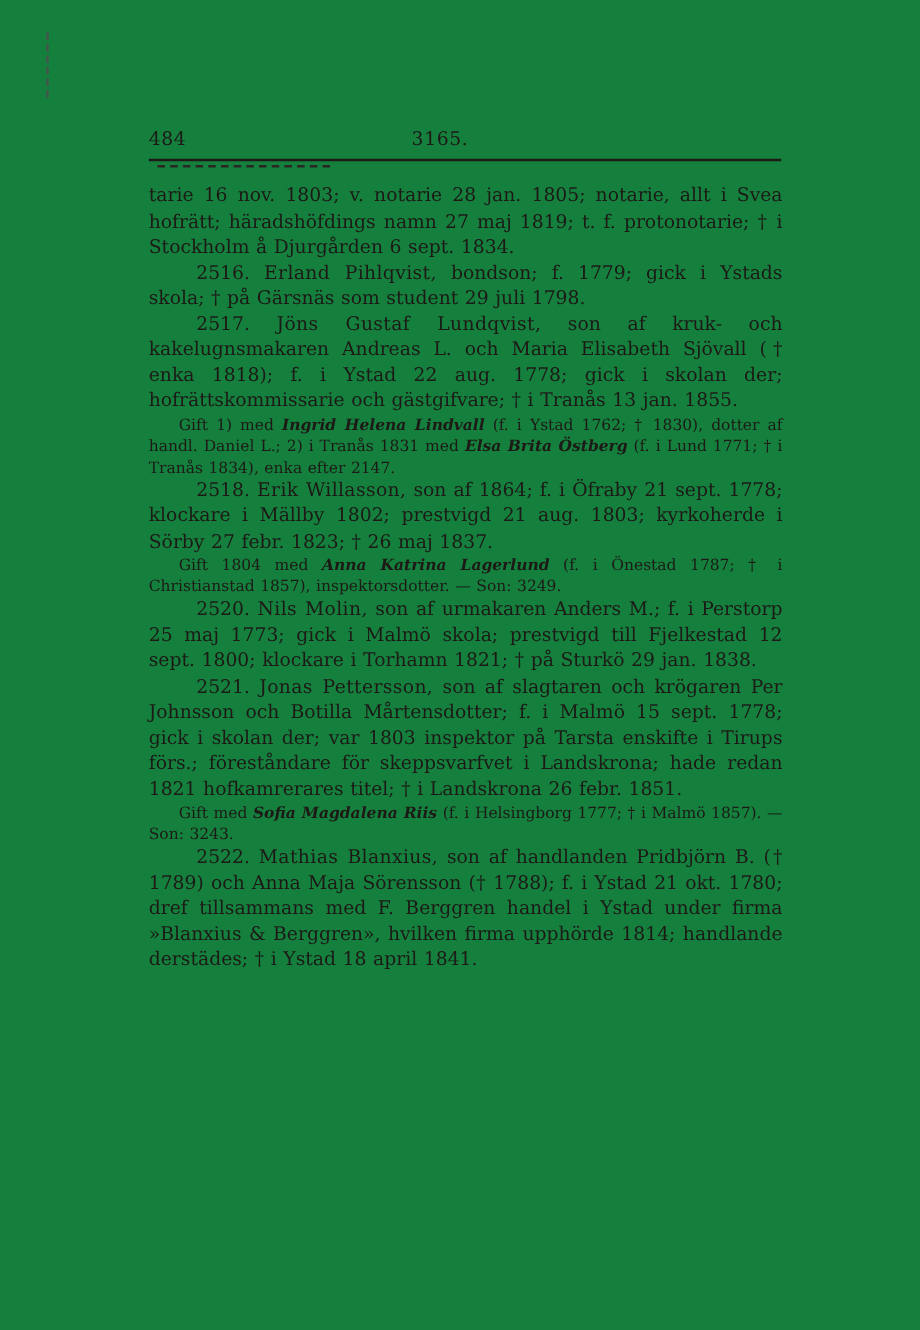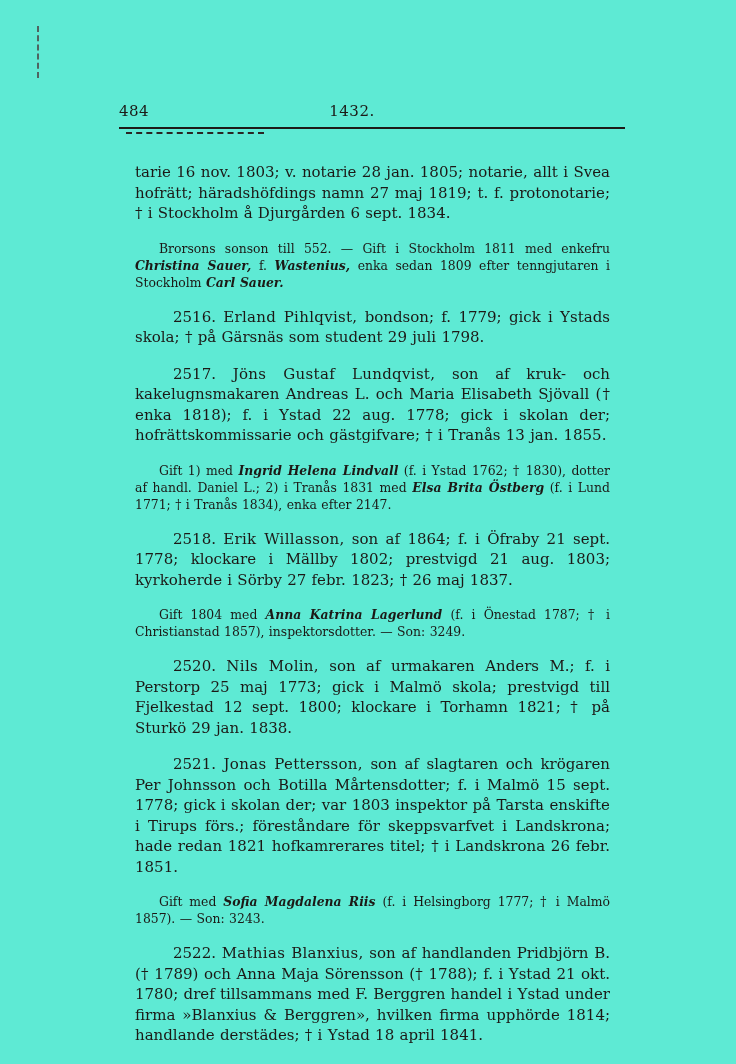--- a/index.html
+++ b/index.html
@@ -7,21 +7,21 @@
   body {
     width: 736px; height: 1064px;
     background: #fdfdfb;
     font-family: "DejaVu Serif", serif;
     color: #1c1916;
     overflow: hidden;
   }
   .page {
     position: relative;
     width: 736px; height: 1064px;
-    background: #5eead4;
+    background: #15803d;
   }
   .scan-mark {
     position: absolute;
     left: 37px; top: 26px;
     height: 52px; width: 0;
     border-left: 2px dashed #4d4d4d;
     opacity: .85;
   }
   .page-header {
     position: absolute;
@@ -46,21 +46,21 @@
     left: 126px; top: 132px;
     width: 138px; height: 0;
     border-top: 2px dashed #2a2623;
   }
   .text-block {
     position: absolute;
     left: 119px; top: 146px;
     width: 507px;
   }
   .para {
-    margin: 16px;
+    margin: 0;
     text-align: justify;
     word-spacing: .5px;
   }
   .para.continuation, .para.entry {
     font-size: 15px;
     line-height: 20.5px;
   }
   .para.continuation { text-indent: 0; }
   .para.entry { text-indent: 38px; }
   .para.note {
@@ -73,29 +73,28 @@
 </style>
 </head>
 <body>
 
 <div class="page">
 
   <div class="scan-mark"></div>
 
   <header class="page-header">
     <span class="page-number">484</span>
-    <span class="running-year">1432.</span>
+    <span class="running-year">3165.</span>
   </header>
 
   <div class="header-rule"></div>
   <div class="header-rule-frag"></div>
 
   <main class="text-block">
       <p class="para continuation"><span class="seg normal">tarie 16 nov. 1803; v. notarie 28 jan. 1805; notarie, allt i Svea hofrätt; häradshöfdings namn 27 maj 1819; t. f. protonotarie; † i Stockholm å Djurgården 6 sept. 1834.</span></p>
-      <p class="para note"><span class="seg normal">Brorsons sonson till 552. — Gift i Stockholm 1811 med enkefru </span><span class="seg bold-italic">Christina Sauer,</span><span class="seg normal"> f. </span><span class="seg bold-italic">Wastenius,</span><span class="seg normal"> enka sedan 1809 efter tenngjutaren i Stockholm </span><span class="seg bold-italic">Carl Sauer.</span></p>
       <p class="para entry"><span class="seg normal">2516. </span><span class="seg bold">Erland Pihlqvist,</span><span class="seg normal"> bondson; f. 1779; gick i Ystads skola; † på Gärsnäs som student 29 juli 1798.</span></p>
       <p class="para entry"><span class="seg normal">2517. </span><span class="seg bold">Jöns Gustaf Lundqvist,</span><span class="seg normal"> son af kruk- och kakelugnsmakaren Andreas L. och Maria Elisabeth Sjövall († enka 1818); f. i Ystad 22 aug. 1778; gick i skolan der; hofrättskommissarie och gästgifvare; † i Tranås 13 jan. 1855.</span></p>
       <p class="para note"><span class="seg normal">Gift 1) med </span><span class="seg bold-italic">Ingrid Helena Lindvall</span><span class="seg normal"> (f. i Ystad 1762; † 1830), dotter af handl. Daniel L.; 2) i Tranås 1831 med </span><span class="seg bold-italic">Elsa Brita Östberg</span><span class="seg normal"> (f. i Lund 1771; † i Tranås 1834), enka efter 2147.</span></p>
       <p class="para entry"><span class="seg normal">2518. </span><span class="seg bold">Erik Willasson,</span><span class="seg normal"> son af 1864; f. i Öfraby 21 sept. 1778; klockare i Mällby 1802; prestvigd 21 aug. 1803; kyrkoherde i Sörby 27 febr. 1823; † 26 maj 1837.</span></p>
       <p class="para note"><span class="seg normal">Gift 1804 med </span><span class="seg bold-italic">Anna Katrina Lagerlund</span><span class="seg normal"> (f. i Önestad 1787; † i Christianstad 1857), inspektorsdotter. — Son: 3249.</span></p>
       <p class="para entry"><span class="seg normal">2520. </span><span class="seg bold">Nils Molin,</span><span class="seg normal"> son af urmakaren Anders M.; f. i Perstorp 25 maj 1773; gick i Malmö skola; prestvigd till Fjelkestad 12 sept. 1800; klockare i Torhamn 1821; † på Sturkö 29 jan. 1838.</span></p>
       <p class="para entry"><span class="seg normal">2521. </span><span class="seg bold">Jonas Pettersson,</span><span class="seg normal"> son af slagtaren och krögaren Per Johnsson och Botilla Mårtensdotter; f. i Malmö 15 sept. 1778; gick i skolan der; var 1803 inspektor på Tarsta enskifte i Tirups förs.; föreståndare för skeppsvarfvet i Landskrona; hade redan 1821 hofkamrerares titel; † i Landskrona 26 febr. 1851.</span></p>
       <p class="para note"><span class="seg normal">Gift med </span><span class="seg bold-italic">Sofia Magdalena Riis</span><span class="seg normal"> (f. i Helsingborg 1777; † i Malmö 1857). — Son: 3243.</span></p>
       <p class="para entry"><span class="seg normal">2522. </span><span class="seg bold">Mathias Blanxius,</span><span class="seg normal"> son af handlanden Pridbjörn B. († 1789) och Anna Maja Sörensson († 1788); f. i Ystad 21 okt. 1780; dref tillsammans med F. Berggren handel i Ystad under firma »Blanxius &amp; Berggren», hvilken firma upphörde 1814; handlande derstädes; † i Ystad 18 april 1841.</span></p>
     </main>

